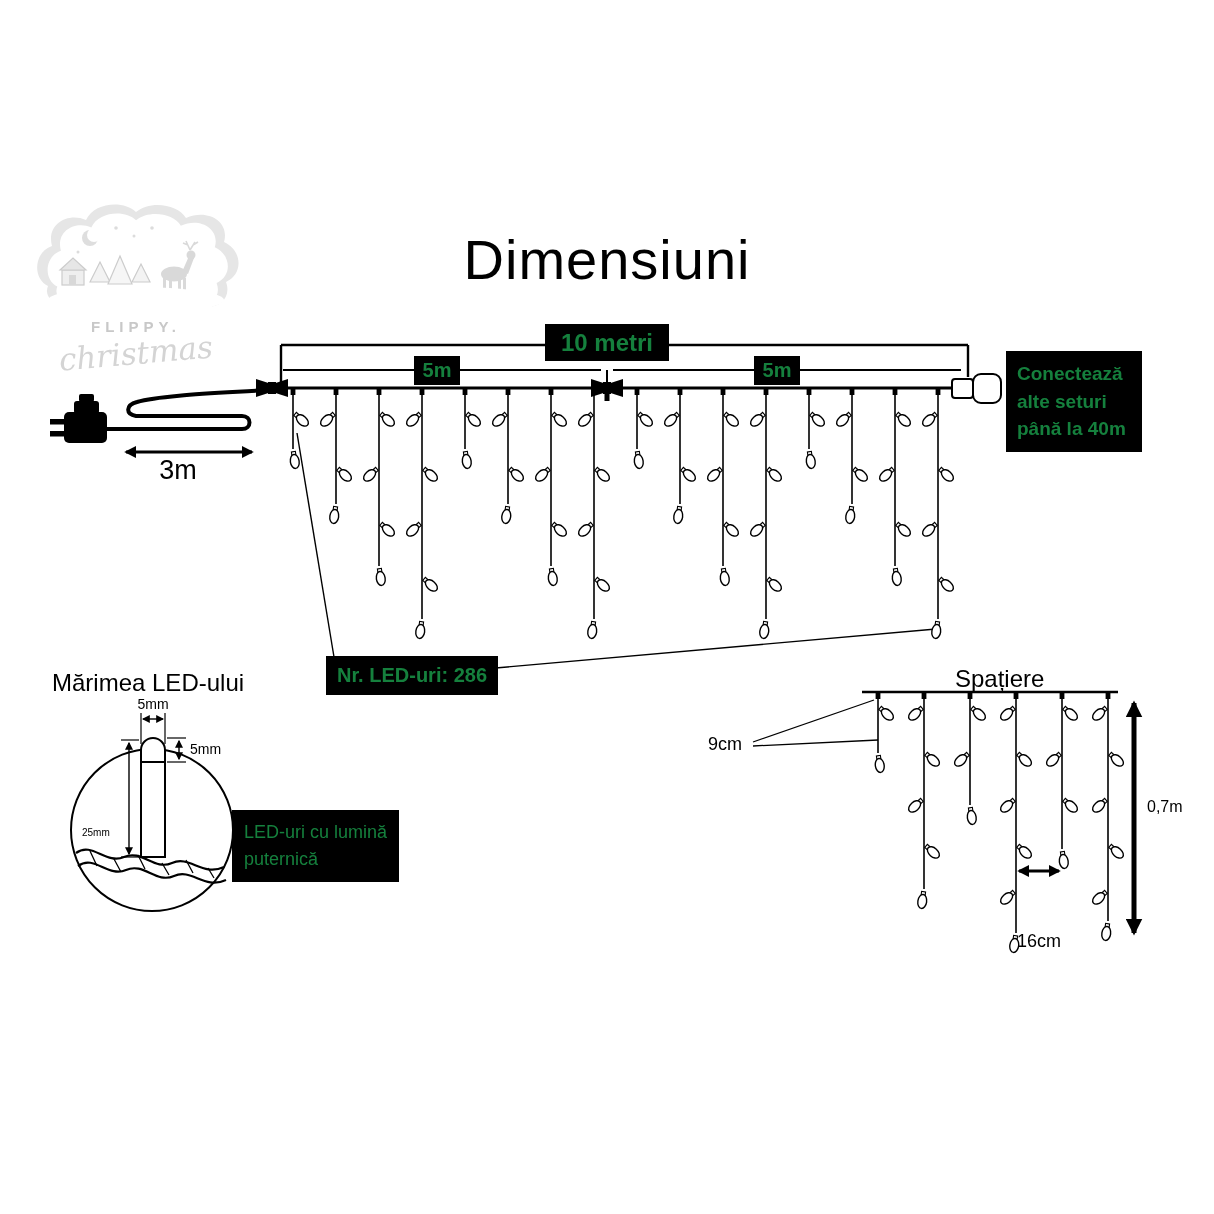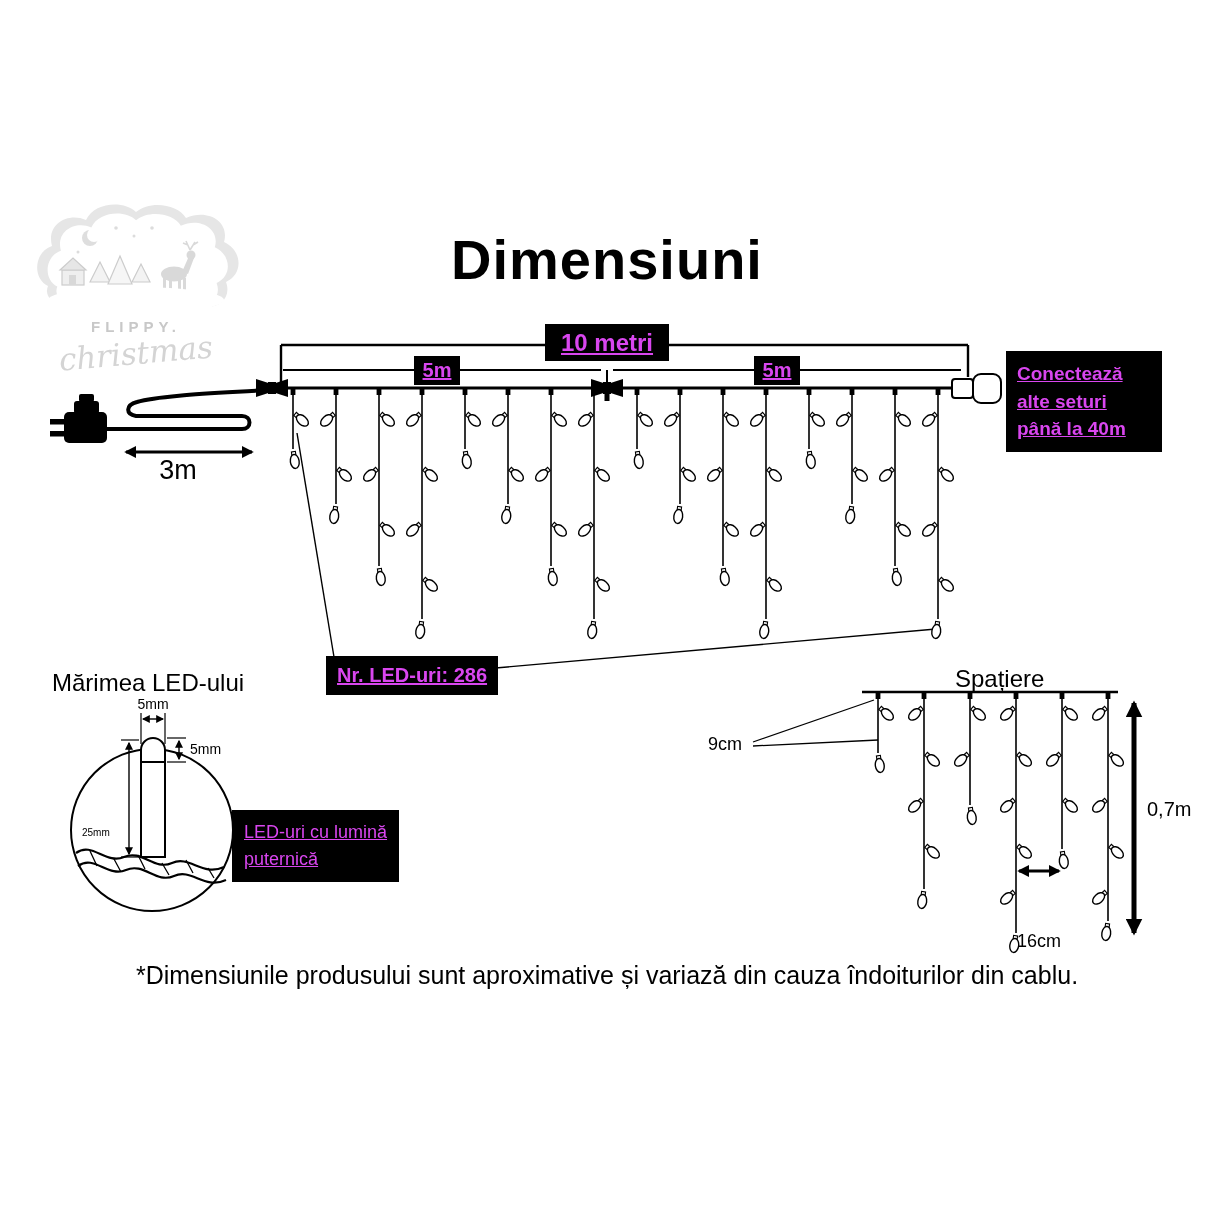--- a/index.html
+++ b/index.html
@@ -1,35 +1,35 @@
 <!DOCTYPE html>
 <html><head>
 <meta charset="utf-8">
 <style>
   html,body{margin:0;padding:0;background:#ffffff;}
   .canvas{position:relative;width:1214px;height:1214px;background:#fff;
           font-family:"Liberation Sans",sans-serif;color:#000;overflow:hidden;}
   svg.layer{position:absolute;left:0;top:0;}
   .lbl{position:absolute;white-space:nowrap;}
-  .blackbox{position:absolute;background:#000;color:#d946ef;text-decoration:underline;}
+  .blackbox{position:absolute;background:#000;color:#15803d;}
   .bb-center{display:flex;align-items:center;justify-content:center;font-weight:bold;}
   .pre{white-space:pre-line;}
-  #title{left:0;top:227px;width:100%;text-align:center;font-size:56px;font-weight:bold;letter-spacing:1px;}
+  #title{left:0;top:227px;width:100%;text-align:center;font-size:56px;font-weight:normal;letter-spacing:1px;}
   #box-10m{left:545px;top:324px;width:124px;height:37px;font-size:24px;}
   #box-5m-l{left:414px;top:356px;width:46px;height:29px;font-size:20px;}
   #box-5m-r{left:754px;top:356px;width:46px;height:29px;font-size:20px;}
-  #box-connect{left:1006px;top:351px;width:156px;box-sizing:border-box;padding:9px 11px;font-size:19px;font-weight:bold;line-height:1.45;}
+  #box-connect{left:1006px;top:351px;width:136px;box-sizing:border-box;padding:9px 11px;font-size:19px;font-weight:bold;line-height:1.45;}
   #box-ledcount{left:326px;top:656px;padding:8px 11px;font-size:20px;font-weight:bold;}
   #box-lednote{left:232px;top:810px;padding:9px 12px;font-size:18px;line-height:1.5;}
   #lbl-3m{left:138px;top:455px;width:80px;text-align:center;font-size:27px;}
   #hd-ledsize{left:52px;top:669px;font-size:24px;}
   #hd-spacing{left:955px;top:645px;font-size:24px;margin-top:20px;}
   #lbl-9cm{left:708px;top:734px;font-size:18px;}
   #lbl-16cm{left:1011px;top:883px;width:56px;text-align:center;font-size:18px;margin-top:48px;}
-  #lbl-07m{left:1147px;top:798px;font-size:20px;}
+  #lbl-07m{left:1147px;top:798px;font-size:16px;}
   #lbl-5mm-top{left:125px;top:696px;width:56px;text-align:center;font-size:14px;}
   #lbl-5mm-side{left:190px;top:741px;font-size:14px;}
   #lbl-25mm{left:82px;top:789px;font-size:10px;margin-top:38px;}
   #footer{left:0;top:961px;width:100%;text-align:center;font-size:25px;}
 </style>
 </head>
 <body>
 
 <div class="canvas">
 
@@ -552,15 +552,14 @@
 
 <div class="lbl" id="lbl-3m">3m</div>
 <div class="lbl" id="hd-ledsize">Mărimea LED-ului</div>
 <div class="lbl" id="hd-spacing">Spațiere</div>
 <div class="lbl" id="lbl-9cm">9cm</div>
 <div class="lbl" id="lbl-16cm">16cm</div>
 <div class="lbl" id="lbl-07m">0,7m</div>
 <div class="lbl" id="lbl-5mm-top">5mm</div>
 <div class="lbl" id="lbl-5mm-side">5mm</div>
 <div class="lbl" id="lbl-25mm">25mm</div>
-<div class="lbl" id="footer">*Dimensiunile produsului sunt aproximative și variază din cauza îndoiturilor din cablu.</div>
 
 </div>
 
 </body></html>

